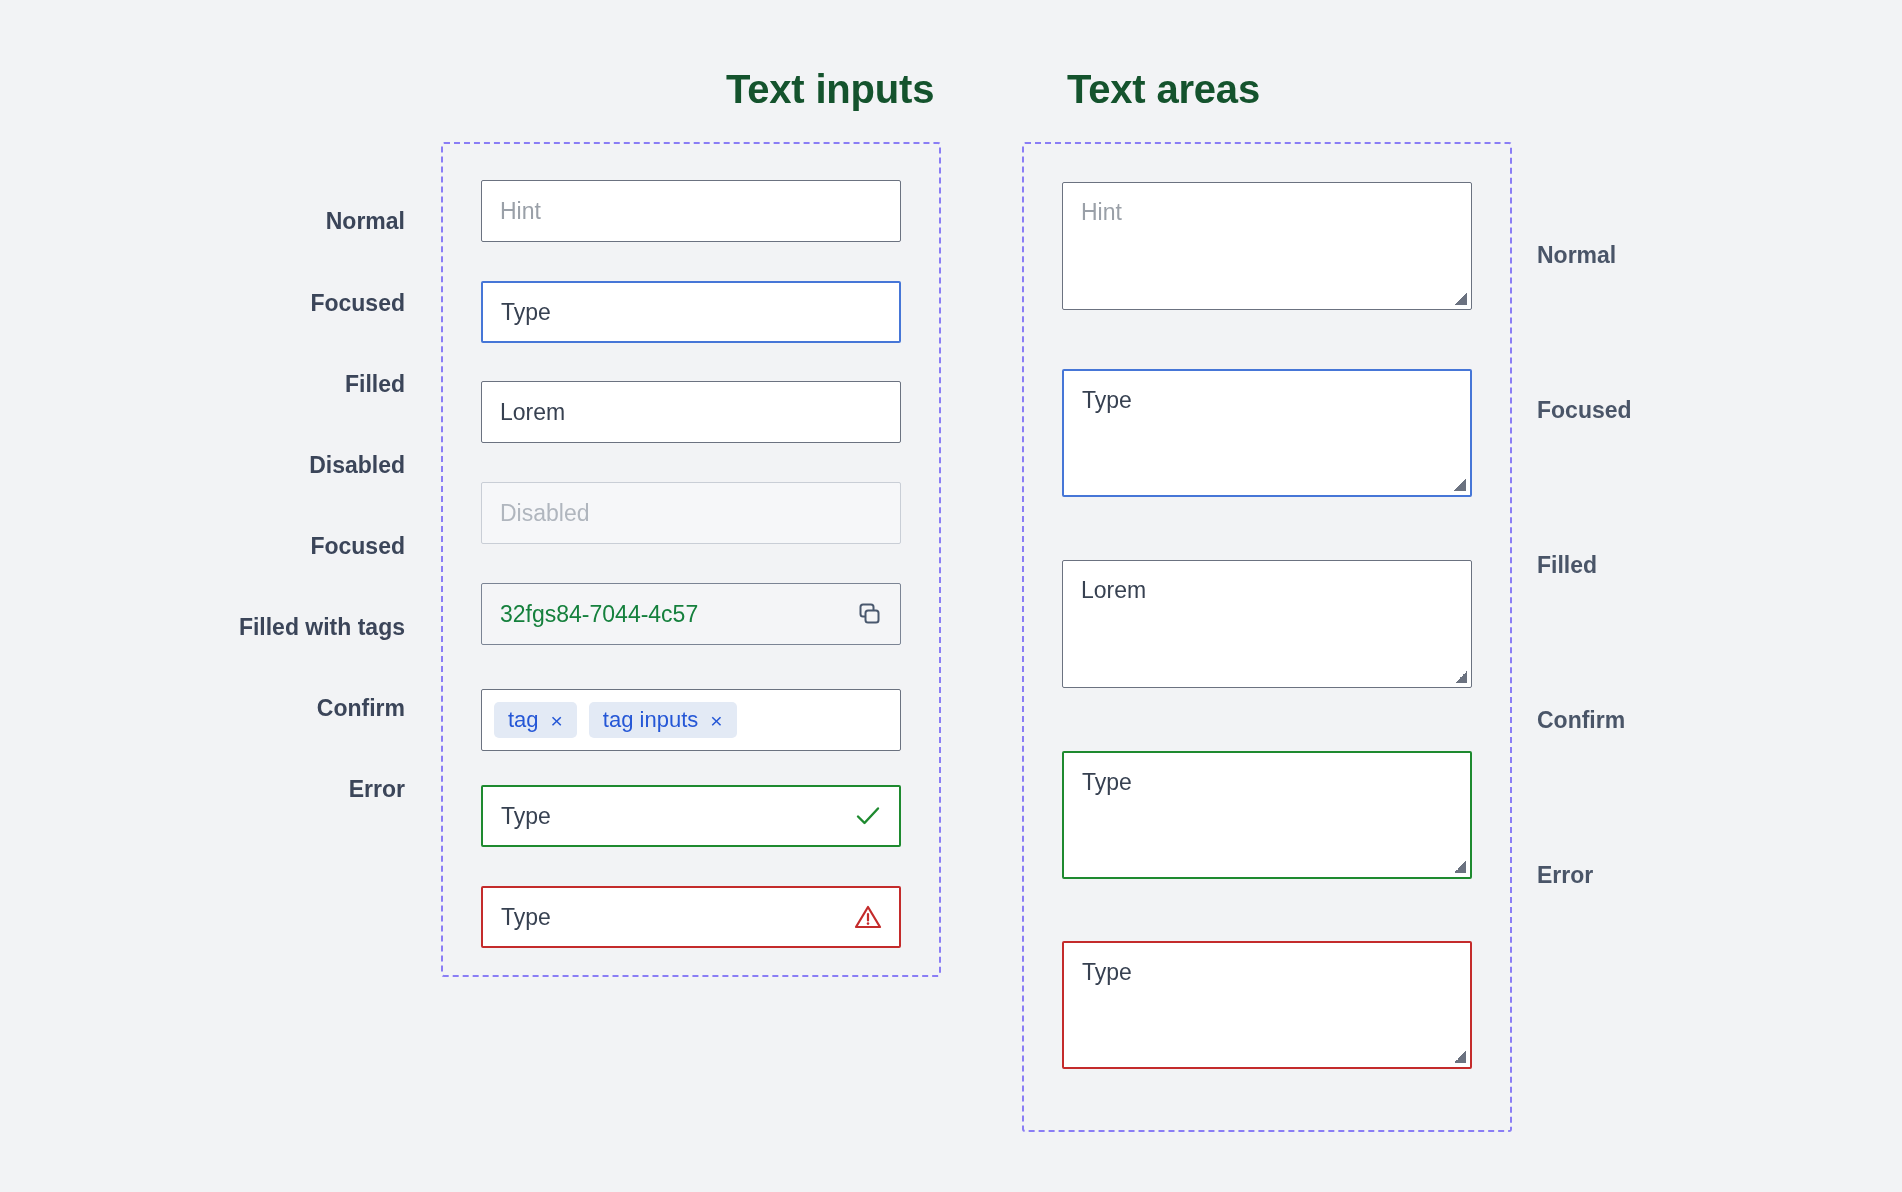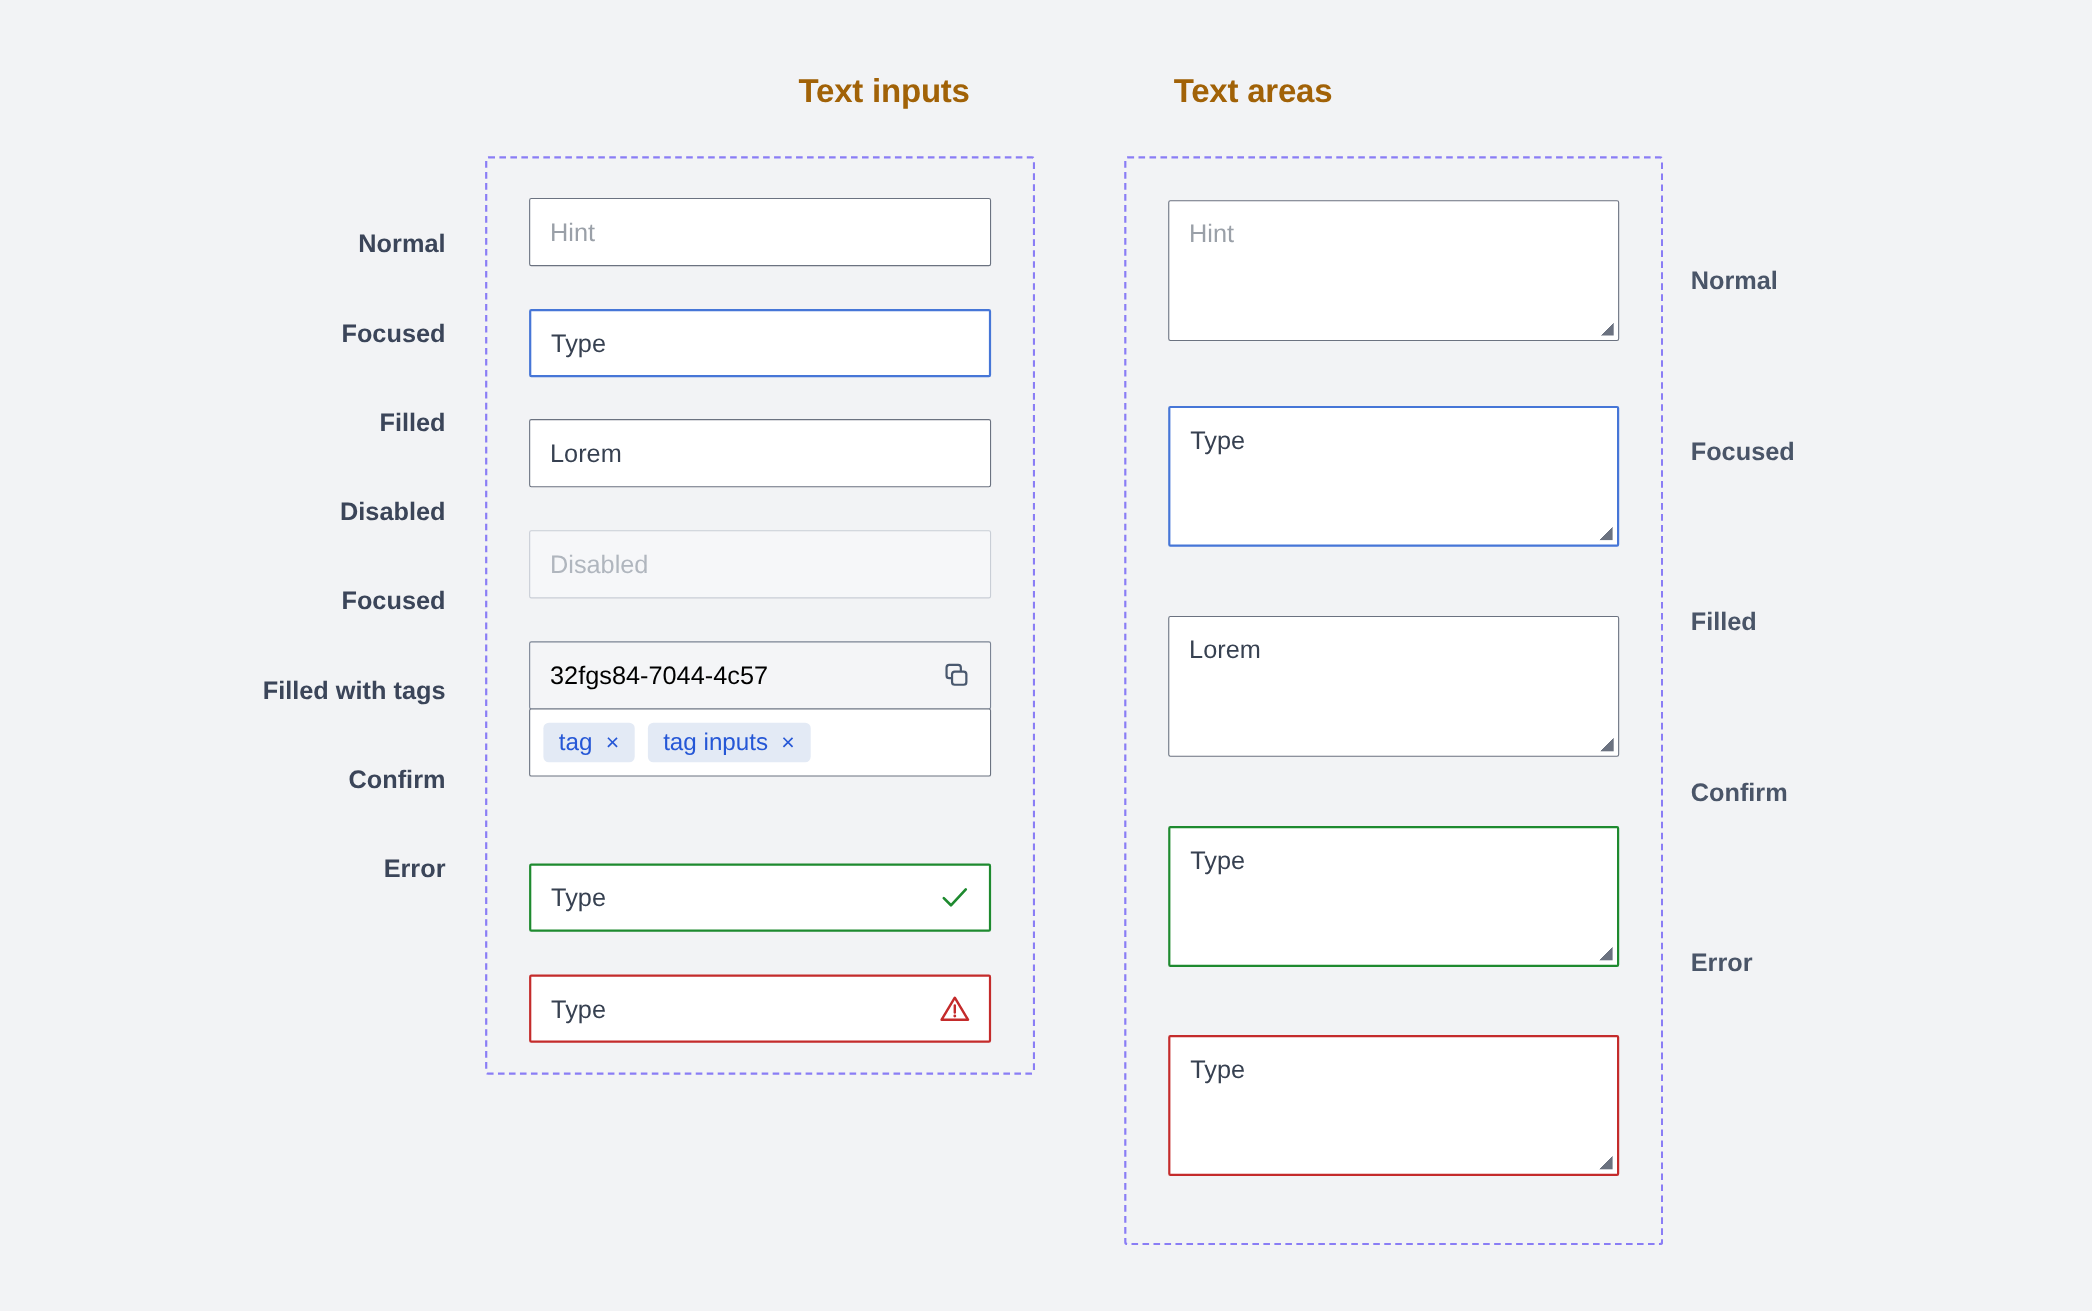--- a/index.html
+++ b/index.html
@@ -15,23 +15,23 @@
   .page {
     position: relative;
     width: 1902px;
     height: 1192px;
     background: #f2f3f5;
   }
 
   
   .section-title {
     position: absolute;
-    font-size: 30px;
+    font-size: 40px;
     font-weight: bold;
-    color: #a16207;
+    color: #14532d;
     letter-spacing: -0.2px;
     white-space: nowrap;
   }
   #title-text-inputs { left: 726px; top: 67px; }
   #title-text-areas  { left: 1067px; top: 67px; text-align: right; }
 
   
   .dashed-frame {
     position: absolute;
     border: 2px dashed #8a7df5;
@@ -94,21 +94,21 @@
   .tf.focused { border: 2px solid #4676d7; }
   .tf.disabled {
     background: #f6f7f9;
     border: 1.5px solid #c9ced6;
   }
   .tf.disabled .val { color: #b0b6be; }
   .tf.inactive {
     background: #f4f5f7;
     border: 1.5px solid #7b8494;
   }
-  .tf.inactive .val { color: #000000; }
+  .tf.inactive .val { color: #15803d; }
   .tf.confirm { border: 2px solid #1e8a2f; }
   .tf.error   { border: 2px solid #c42b2b; }
   .tf.tags    { padding: 0 12px; gap: 12px; }
 
   
   .tf .trail {
     position: absolute;
     right: 16px;
     top: 50%;
     transform: translateY(-50%);
@@ -233,21 +233,21 @@
       <span class="val">32fgs84-7044-4c57</span>
       <span class="trail">
         <svg width="26" height="26" viewBox="0 0 26 26" fill="none">
           <rect x="4.5" y="3.5" width="13" height="12" rx="2.5" stroke="#49586e" stroke-width="2"></rect>
           <rect x="9.5" y="9.5" width="13" height="12" rx="2.5" stroke="#49586e" stroke-width="2" fill="#f4f5f7"></rect>
         </svg>
       </span>
     </div>
   </div>
 
-  <div class="input-row" style="top:644px">
+  <div class="input-row" style="top:689px">
     <div class="tf tags">
       <span class="chip">
         <span>tag</span>
         <span class="x">×</span>
       </span>
       <span class="chip">
         <span>tag inputs</span>
         <span class="x">×</span>
       </span>
     </div>

